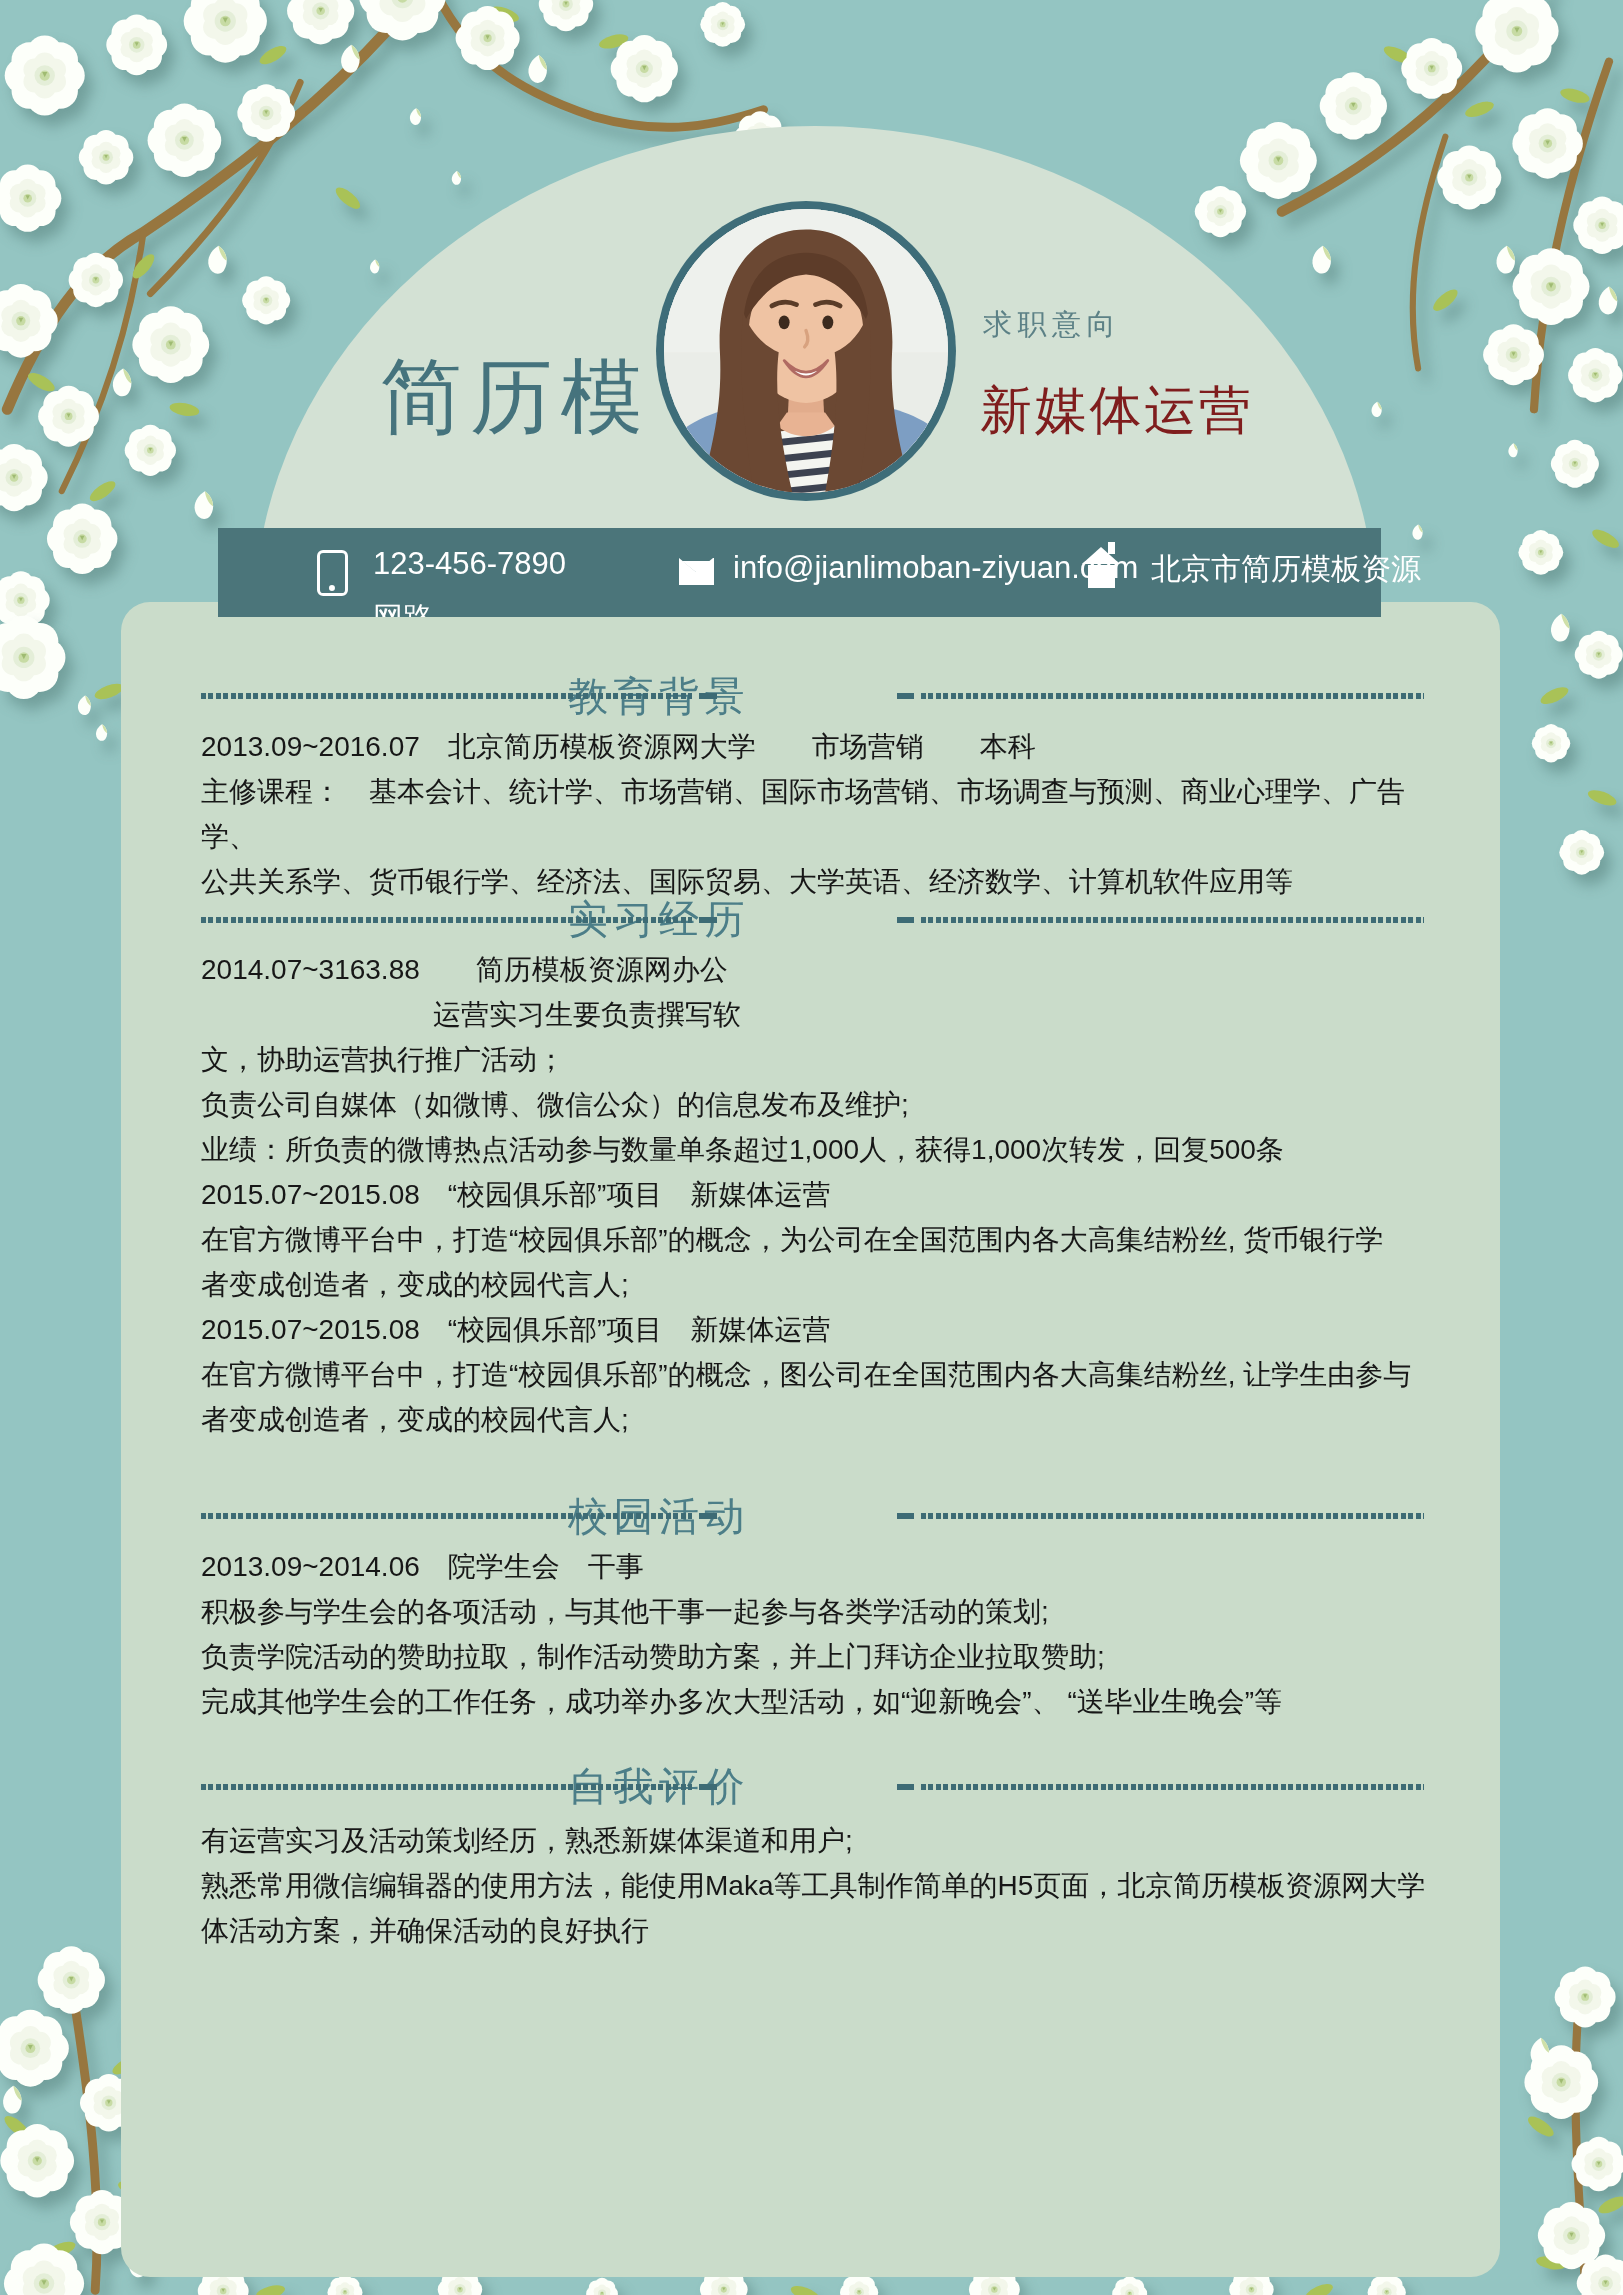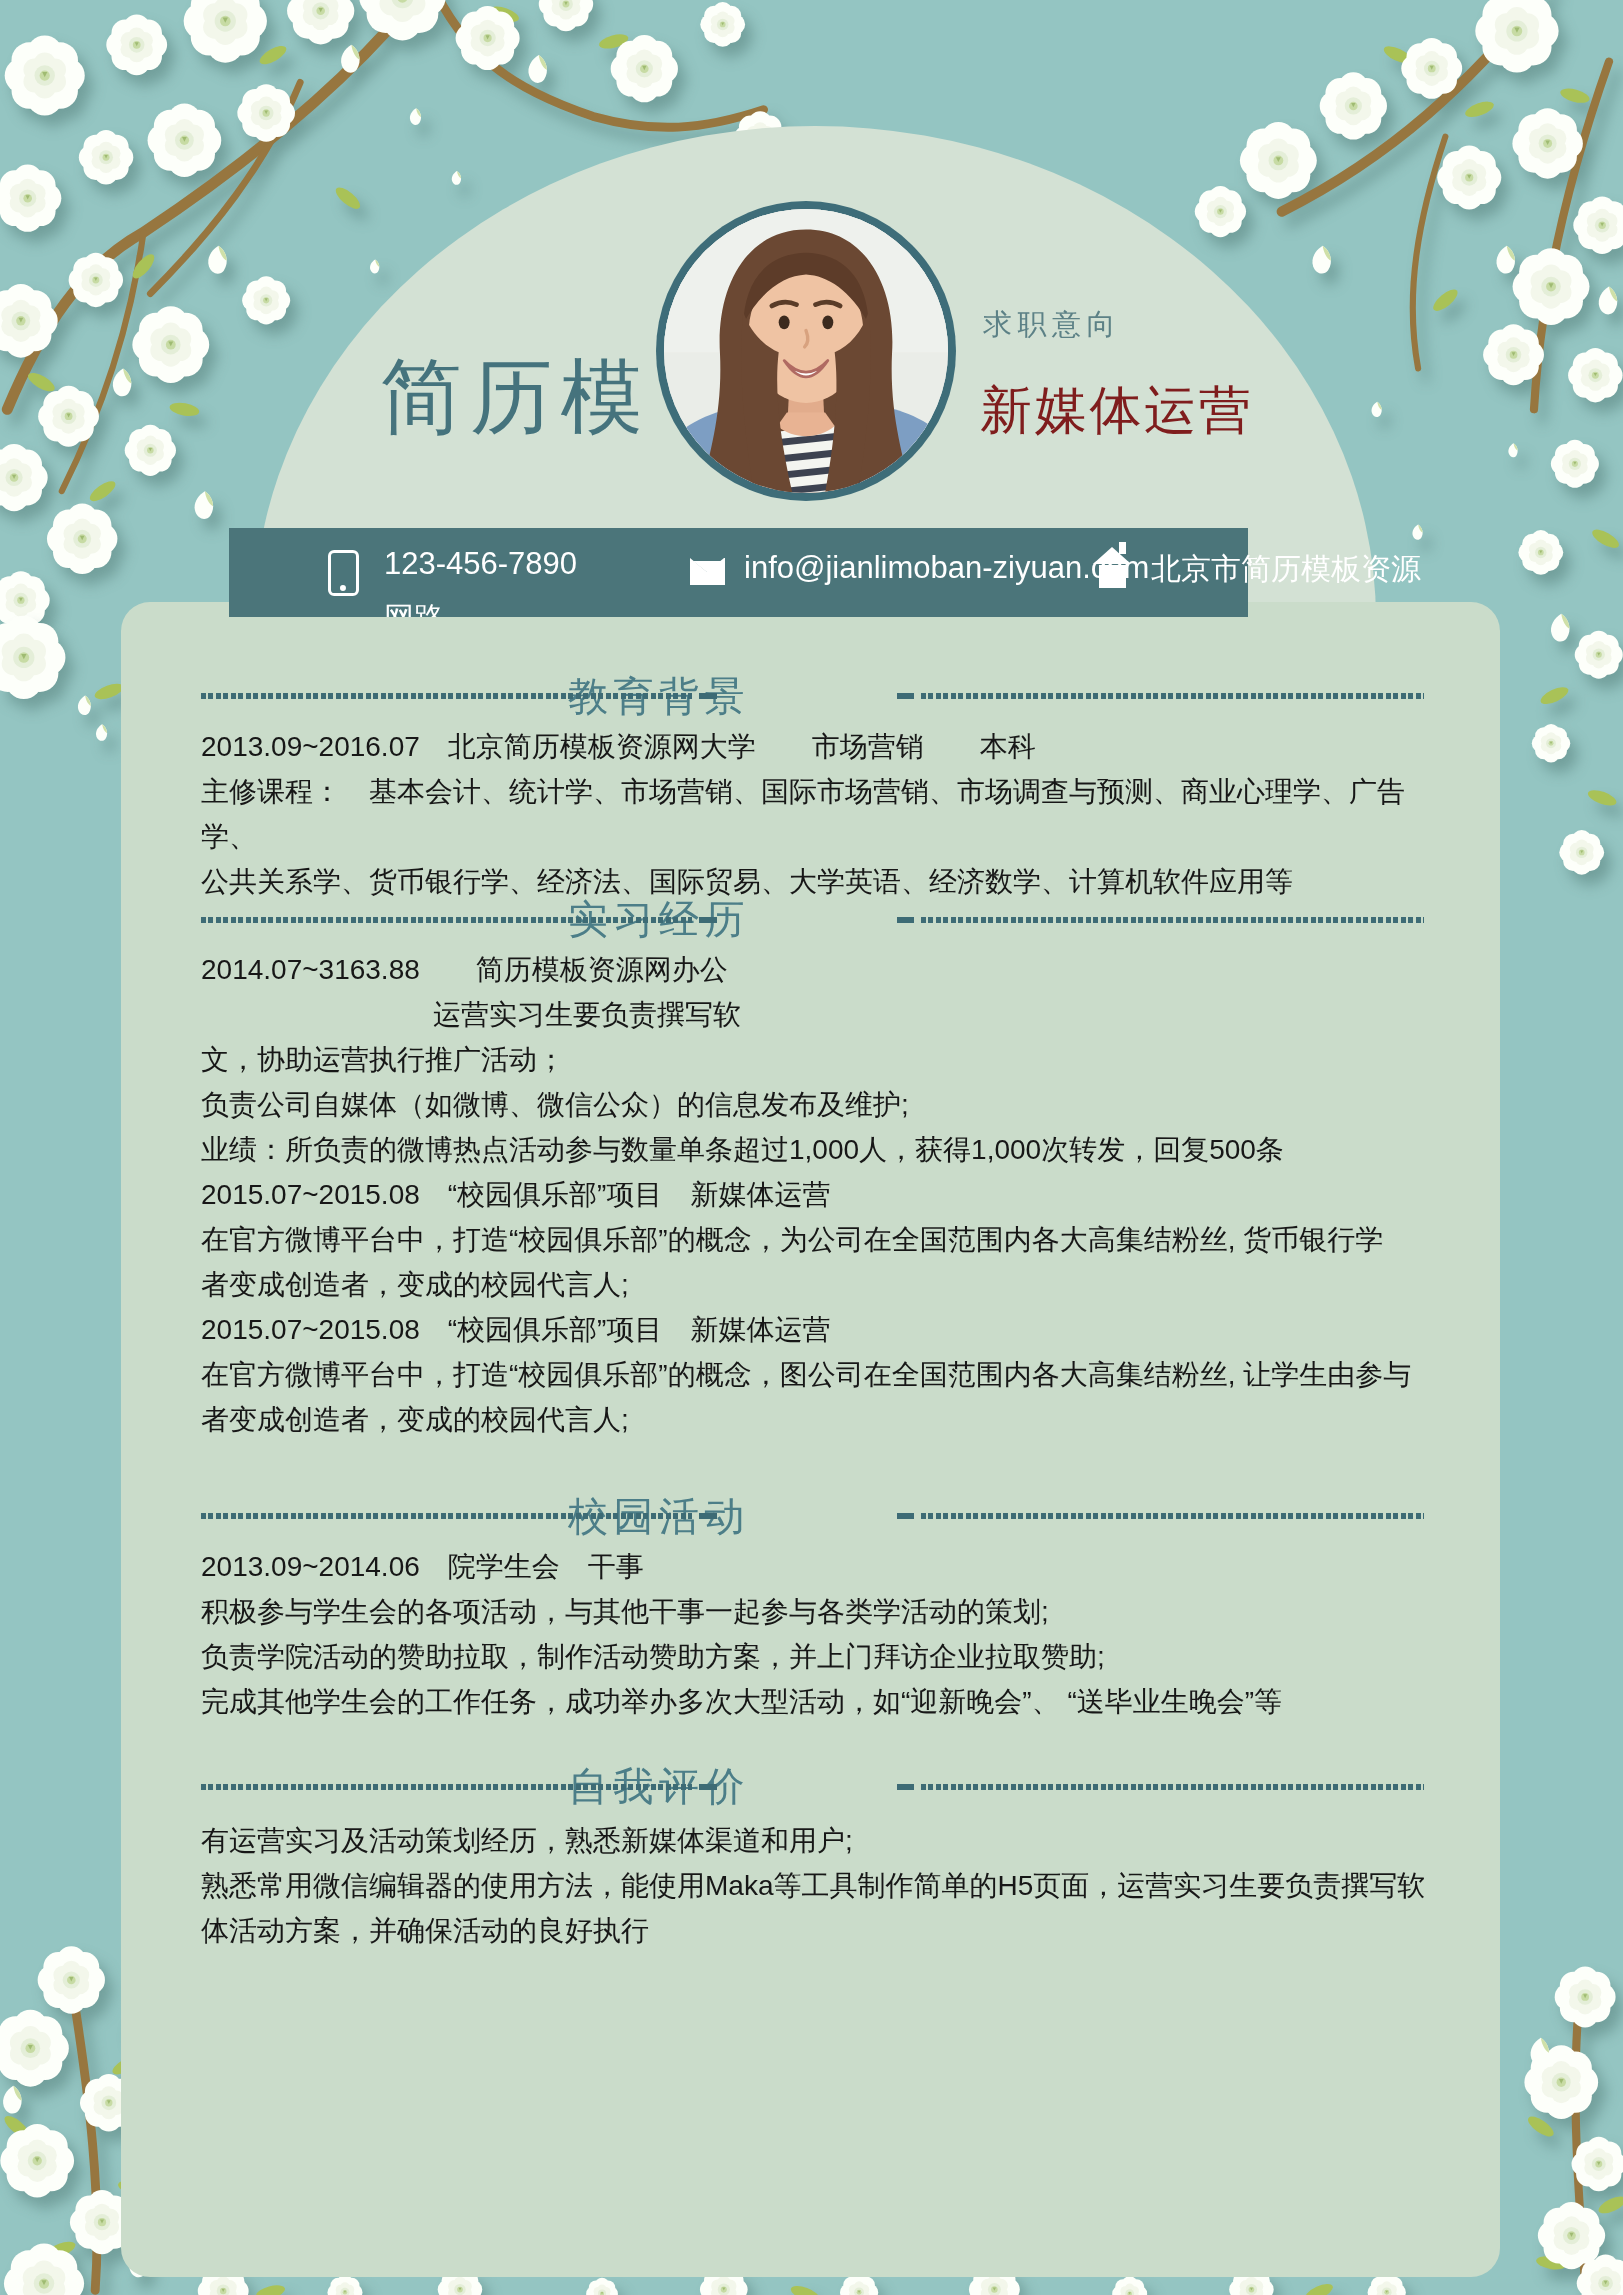--- a/index.html
+++ b/index.html
@@ -4,21 +4,21 @@
 <style>
   html,body{margin:0;padding:0;background:#6f9b99;}
   .page{position:relative;width:1623px;height:2295px;background:#94c5c2;overflow:hidden;
         font-family:"Liberation Sans", sans-serif;}
   
   .cluster{position:absolute;z-index:1;filter:drop-shadow(8.2px 11px 6.8px rgba(60,100,95,.38));}
   .dome{position:absolute;left:254px;top:126px;width:1122px;height:988px;border-radius:50%;
         background:#d3e1d4;z-index:2;}
   .panel{position:absolute;left:121px;top:602px;width:1379px;height:1675px;border-radius:29px;
          background:#cadcca;z-index:3;}
-  .bar{position:absolute;left:229px;top:528px;width:1019px;height:89px;background:#4b757a;
+  .bar{position:absolute;left:218px;top:528px;width:1163px;height:89px;background:#4b757a;
        z-index:4;overflow:hidden;}
   .hdr{position:absolute;z-index:5;}
   
   .name{left:380px;top:335px;font-size:82px;letter-spacing:8.2px;color:#45737d;margin-top:8px;}
   .intent-label{left:983px;top:305px;font-size:29px;letter-spacing:5.5px;color:#5c8186;text-align:right;}
   .intent-value{left:980px;top:376px;font-size:52px;letter-spacing:2.7px;color:#7f1d1d;}
   .photo-ring{position:absolute;left:656px;top:201px;width:300px;height:300px;border-radius:50%;
               background:#3e6d79;z-index:5;}
   .photo-in{position:absolute;left:8.2px;top:8.2px;width:284px;height:284px;border-radius:50%;
             overflow:hidden;background:#eaede8;}
@@ -328,18 +328,18 @@
     <div class="line">积极参与学生会的各项活动，与其他干事一起参与各类学活动的策划;</div>
     <div class="line">负责学院活动的赞助拉取，制作活动赞助方案，并上门拜访企业拉取赞助;</div>
     <div class="line">完成其他学生会的工作任务，成功举办多次大型活动，如“迎新晚会”、 “送毕业生晚会”等</div>
   </div>
 
   <div class="sec-title" style="top:1761px">自我评价</div>
   <div class="dash dl" style="top:1784px"></div>
   <div class="dash dr" style="top:1784px"></div>
   <div class="sec-body" style="top:1818px">
     <div class="line">有运营实习及活动策划经历，熟悉新媒体渠道和用户;</div>
-    <div class="line">熟悉常用微信编辑器的使用方法，能使用Maka等工具制作简单的H5页面，运营实习生要负责撰写软</div>
+    <div class="line">熟悉常用微信编辑器的使用方法，能使用Maka等工具制作简单的H5页面，北京简历模板资源网大学</div>
     <div class="line">体活动方案，并确保活动的良好执行</div>
   </div>
 
 </div>
 
 
 </body></html>

